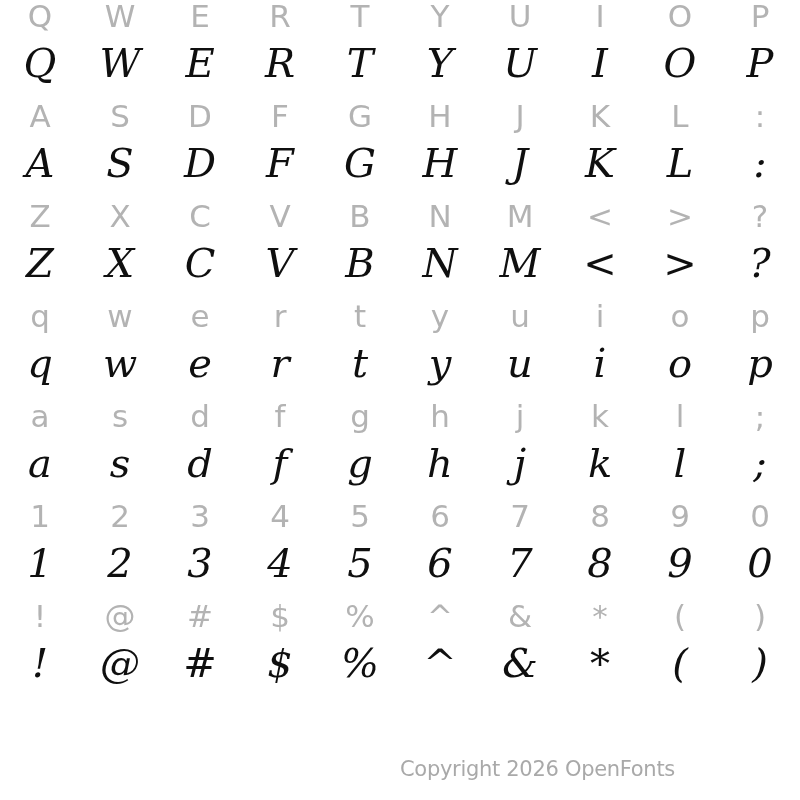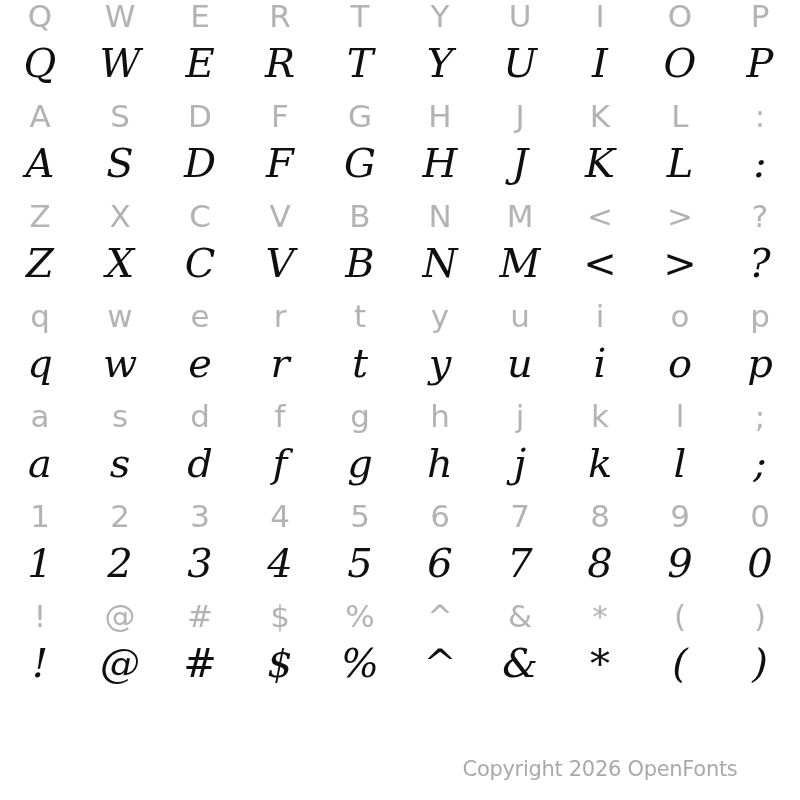--- a/index.html
+++ b/index.html
@@ -44,21 +44,20 @@
     font-style: italic;
     font-size: 40px;
     line-height: 26px;
     font-weight: 400;
   }
   .copyright {
     position: absolute;
     top: 756px;
     left: 400px;
     width: 400px;
-    text-align: center;
     font-family: "DejaVu Sans", sans-serif;
     font-size: 21px;
     line-height: 26px;
     letter-spacing: -0.3px;
   }
 </style>
 </head>
 <body>
 
 <div class="stage" style="background: rgb(255, 255, 255);">

